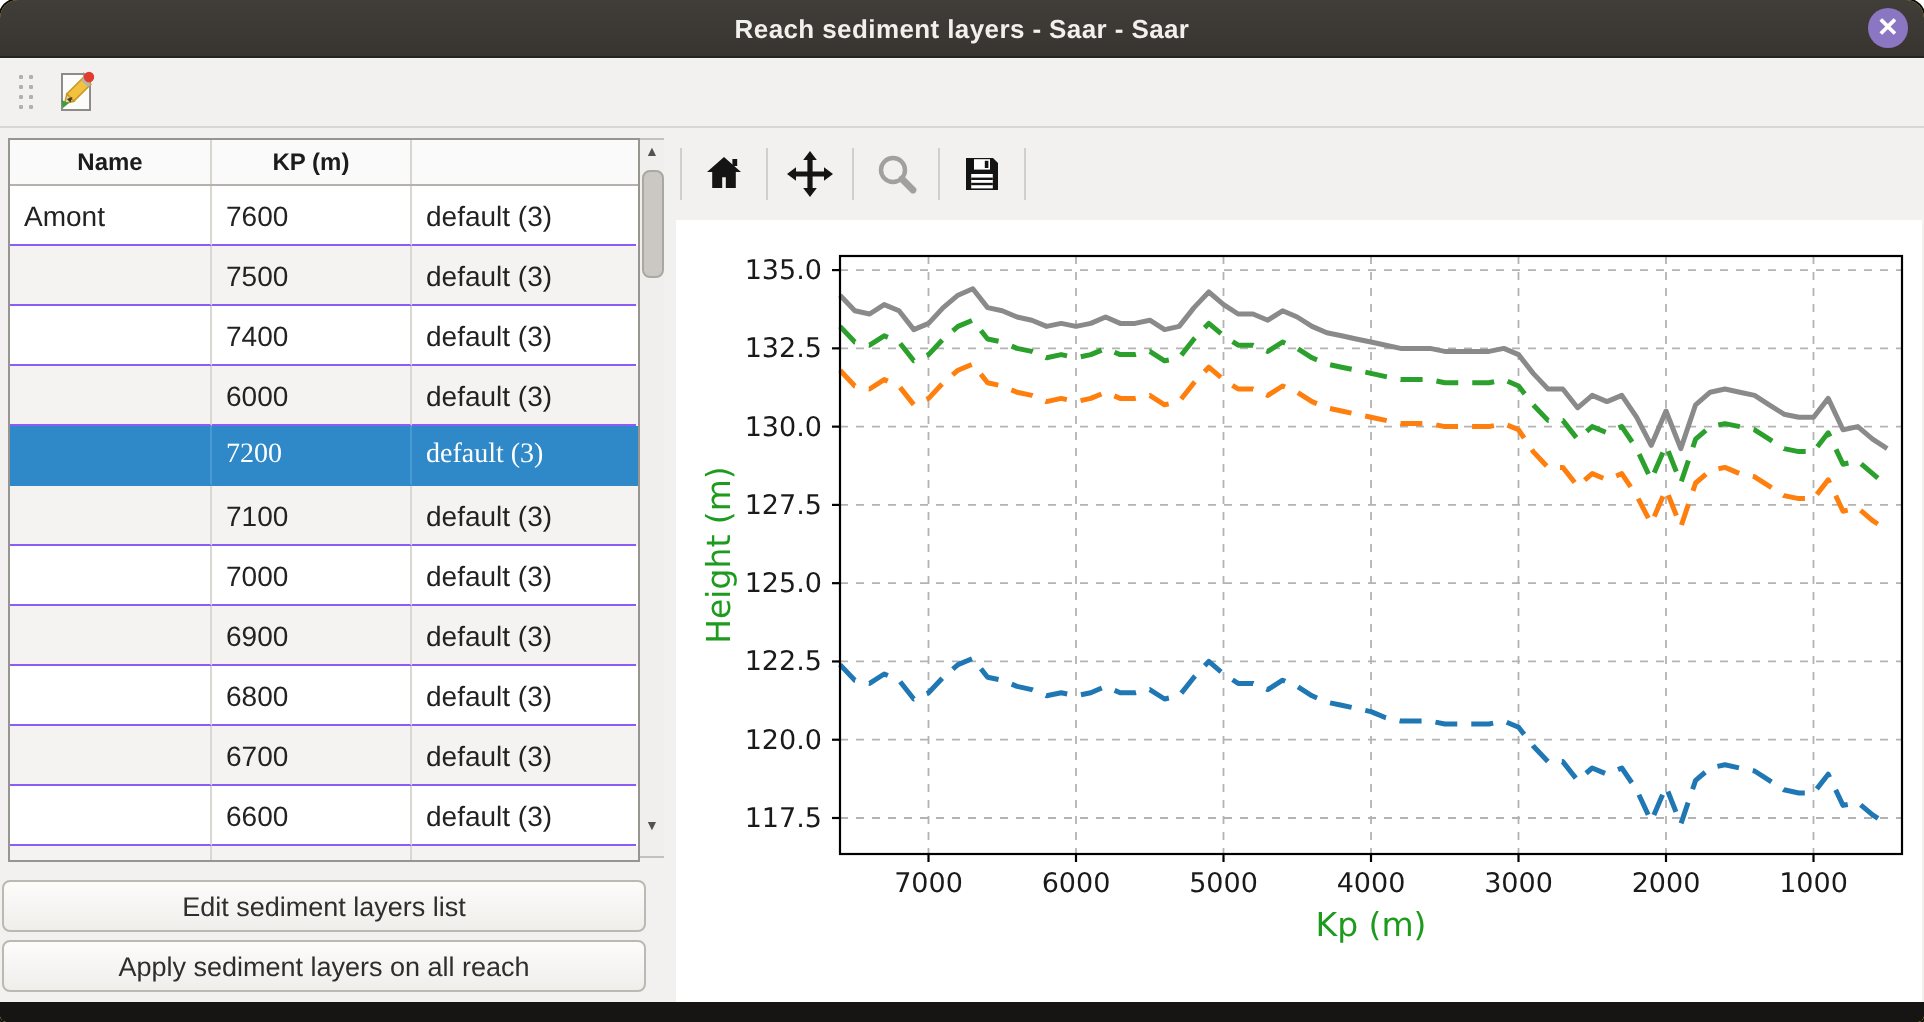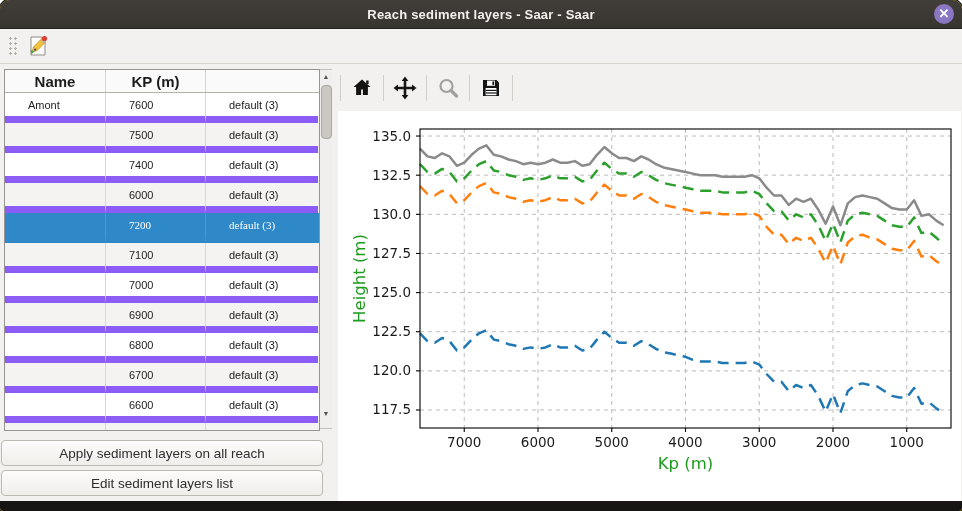--- a/index.html
+++ b/index.html
@@ -17,28 +17,28 @@
   .drag-handle{width:10px;height:22px;margin:0 6px 0 8px;
     background-image:radial-gradient(#b3afa9 1px, transparent 1.2px);
     background-size:5px 5px;background-position:0 1px;}
   .tool-btn{width:28px;height:26px;display:flex;align-items:center;justify-content:center;border-radius:3px;}
   
   .content{display:flex;height:438px;}
   .left-panel{width:332px;position:relative;background:#f2f1ef;flex:none;}
   .table-zone{position:absolute;left:4px;top:5px;display:flex;}
   .grid-table{width:314px;height:360px;overflow:hidden;border:1px solid #989документ причем4908f;border:1px solid #98948f;background:#fff;}
   .t-header{display:flex;height:22px;background:#fbfafa;border-bottom:1px solid #b5b1ac;}
-  .t-header .hcell{font-size:15px;font-weight:bold;color:#1c1c1c;display:flex;align-items:center;
+  .t-header .hcell{font-size:12px;font-weight:bold;color:#1c1c1c;display:flex;align-items:center;
                    justify-content:center;border-right:1px solid #d8d5d1;box-sizing:border-box;}
   .t-row{display:flex;height:30px;background:#ffffff;}
   .t-row.alt{background:#f4f3f1;}
   .t-row.selected{background:#2f88c7;}
   .t-row.selected .cell{color:#ffffff;border-right-color:#4a9ad2;border-bottom-color:#2f88c7;font-family:Liberation Serif, serif;}
-  .cell{font-size:11px;color:#222;display:flex;align-items:center;padding-left:23px;box-sizing:border-box;
-        border-right:1px solid #dad7d3;border-bottom:7px solid #8b5cf6;}
+  .cell{font-size:14px;color:#222;display:flex;align-items:center;padding-left:7px;box-sizing:border-box;
+        border-right:1px solid #dad7d3;border-bottom:1px solid #8b5cf6;}
   .c0{width:101px;} .c1{width:100px;} .c2{width:112px;border-right:none!important;}
   
   .v-scrollbar{width:13px;height:360px;background:#f0efed;border:1px solid #c4c1bc;border-left:none;
                box-sizing:border-box;position:relative;}
   .sb-btn{position:absolute;left:0;width:100%;height:13px;font-size:7px;color:#55524e;text-align:center;line-height:13px;}
   .sb-up{top:0;} .sb-down{bottom:8px;}
   .sb-thumb{position:absolute;left:1px;top:15px;width:9px;height:52px;background:#cbc8c3;border:1px solid #aba7a1;border-radius:4px;}
   
   .panel-buttons{position:absolute;left:1px;bottom:6px;width:322px;display:flex;flex-direction:column;gap:4px;}
   .push-btn{height:24px;border:1px solid #bcb8b2;border-radius:4px;background:linear-gradient(#fdfcfb,#f0eeeb);
@@ -153,22 +153,22 @@
               </div>
             </div>
         </div>
         <div class="v-scrollbar">
           <div class="sb-btn sb-up">▲</div>
           <div class="sb-thumb"></div>
           <div class="sb-btn sb-down">▼</div>
         </div>
       </div>
       <div class="panel-buttons">
+        <div class="push-btn">Edit sediment layers list</div>
         <div class="push-btn">Apply sediment layers on all reach</div>
-        <div class="push-btn">Edit sediment layers list</div>
       </div>
     </div>
 
     <div class="right-panel">
       <div class="plot-toolbar">
         <div class="pt-sep"></div>
         <div class="pt-btn">
           <svg width="24" height="24" viewBox="0 0 24 24">
               <path d="M12 3.5 L3.5 11 h2.6 v8 h5 v-5.4 h1.8 V19 h5 v-8 h2.6 Z" fill="#141414"></path>
               <rect x="16.2" y="4.5" width="2.4" height="3.5" fill="#141414"></rect>

